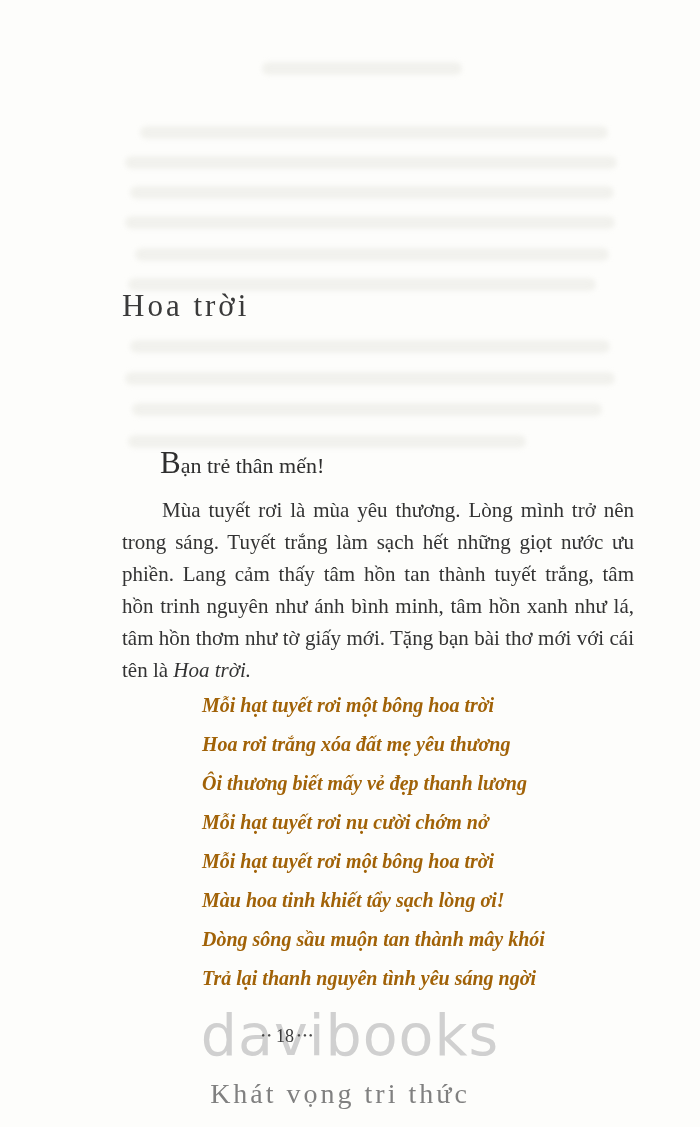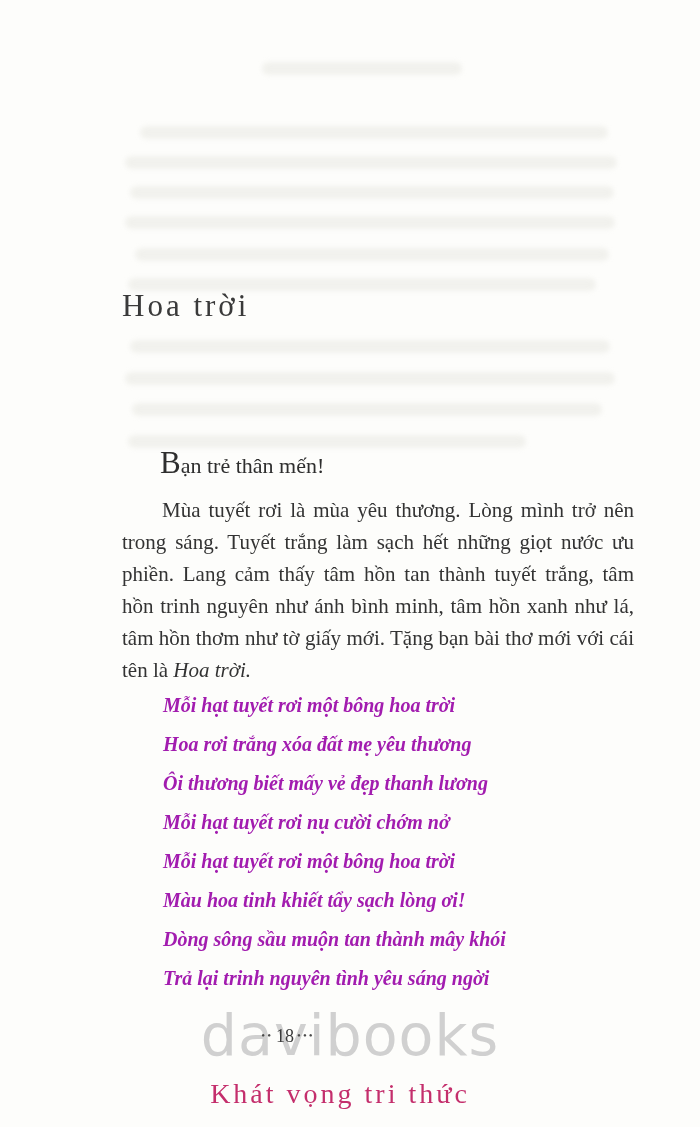--- a/index.html
+++ b/index.html
@@ -71,22 +71,23 @@
   .poem {
     position: absolute;
     top: 686px;
     left: 163px;
   }
   .poem-line {
     font-style: italic;
     font-weight: bold;
     font-size: 20px;
     line-height: 39px;
-    color: #a21caf;
+    color: #a16207;
     white-space: nowrap;
+    margin-left: 39px;
   }
 
   .watermark-brand {
     position: absolute;
     top: 995px;
     left: 0;
     width: 700px;
     text-align: center;
     font-family: "DejaVu Sans", sans-serif;
     font-size: 57px;
@@ -118,21 +119,21 @@
 
   .watermark-tagline {
     position: absolute;
     top: 1078px;
     left: 0;
     width: 680px;
     text-align: center;
     font-family: "Liberation Serif", serif;
     font-size: 28px;
     letter-spacing: 3px;
-    color: #be185d;
+    color: #737373;
     opacity: 0.9;
   }
 </style>
 </head>
 <body>
 
 <div class="page">
 
   <div class="ghost-line" style="top:62px;  left:262px; width:200px;"></div>
   <div class="ghost-line" style="top:126px; left:140px; width:468px;"></div>
@@ -153,21 +154,21 @@
   <p class="paragraph"><span>Mùa tuyết rơi là mùa yêu thương. Lòng mình trở nên trong sáng. Tuyết trắng làm sạch hết những giọt nước ưu phiền. Lang cảm thấy tâm hồn tan thành tuyết trắng, tâm hồn trinh nguyên như ánh bình minh, tâm hồn xanh như lá, tâm hồn thơm như tờ giấy mới. Tặng bạn bài thơ mới với cái tên là </span><span class="inline-poem-title">Hoa trời.</span></p>
 
   <div class="poem">
     <div class="poem-line">Mỗi hạt tuyết rơi một bông hoa trời</div>
     <div class="poem-line">Hoa rơi trắng xóa đất mẹ yêu thương</div>
     <div class="poem-line">Ôi thương biết mấy vẻ đẹp thanh lương</div>
     <div class="poem-line">Mỗi hạt tuyết rơi nụ cười chớm nở</div>
     <div class="poem-line">Mỗi hạt tuyết rơi một bông hoa trời</div>
     <div class="poem-line">Màu hoa tinh khiết tẩy sạch lòng ơi!</div>
     <div class="poem-line">Dòng sông sầu muộn tan thành mây khói</div>
-    <div class="poem-line">Trả lại trinh nguyên tình yêu sáng ngời</div>
+    <div class="poem-line">Trả lại thanh nguyên tình yêu sáng ngời</div>
   </div>
 
   <div class="watermark-brand">davibooks</div>
 
   <div class="page-number-row">
     <span class="dots">••</span><span class="num">18</span><span class="dots">•••</span>
   </div>
 
   <div class="watermark-tagline">Khát vọng tri thức</div>
 

